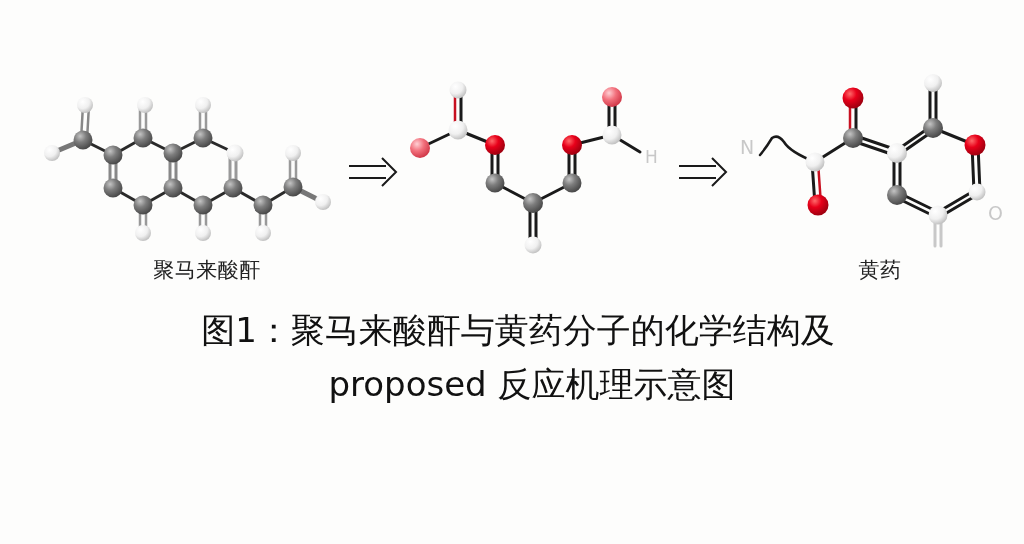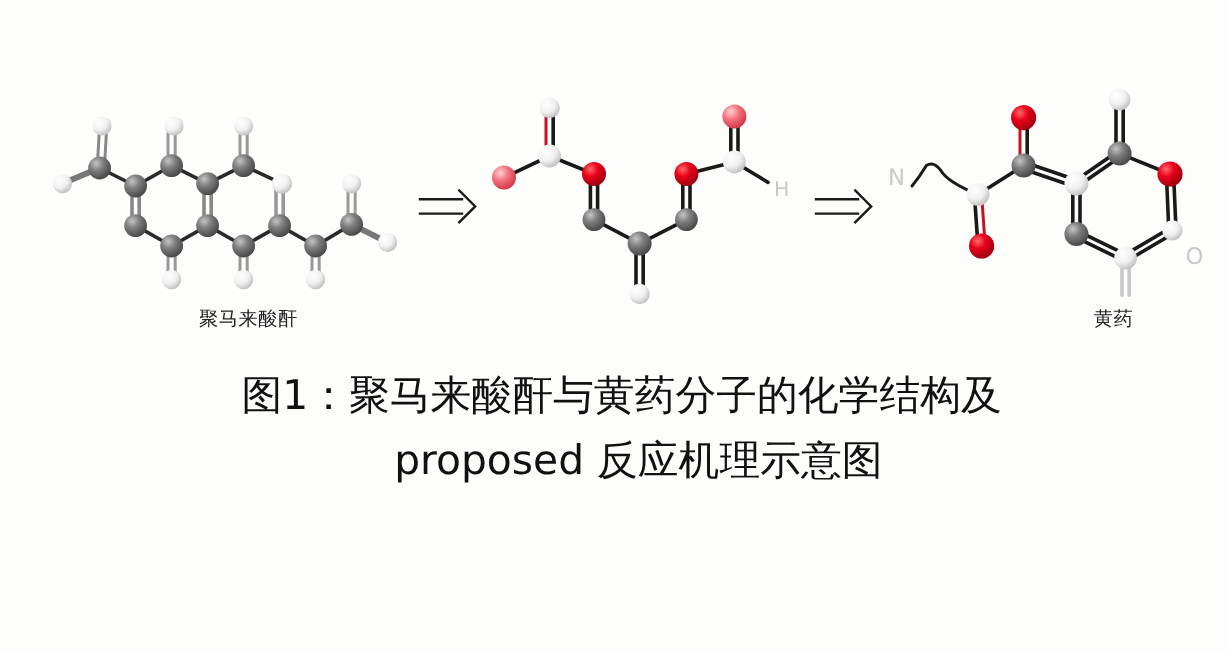--- a/index.html
+++ b/index.html
@@ -19,21 +19,21 @@
     svg.diagram {
       position: absolute;
       left: 0;
       top: 0;
       width: 1024px;
       height: 544px;
     }
     .mol-label {
       position: absolute;
       font-family: "DejaVu Sans", sans-serif;
-      font-size: 16px;
+      font-size: 21px;
       color: #222;
       white-space: nowrap;
       transform: translateX(-50%);
       letter-spacing: 0.5px;
     }
     .caption {
       position: absolute;
       left: 0;
       width: 1024px;
       text-align: center;
@@ -248,20 +248,20 @@
         <circle cx="975" cy="145" r="10.5" fill="url(#gO)"></circle>
         <circle cx="897" cy="153" r="10" fill="url(#gH)"></circle>
         <circle cx="897" cy="195" r="10" fill="url(#gC)"></circle>
         <circle cx="938" cy="215" r="9.5" fill="url(#gH)"></circle>
         <circle cx="977" cy="192" r="8.5" fill="url(#gH)"></circle>
       </g>
     </g>
   </svg>
 
   <div class="mol-label" style="left:207px; top:256px;">聚马来酸酐</div>
-  <div class="mol-label" style="left:928px; top:256px;">黄药</div>
+  <div class="mol-label" style="left:880px; top:256px;">黄药</div>
 
   <div class="caption line1">
     <span class="fig-num">图1：</span><span>聚马来酸酐与黄药分子的化学结构及</span>
   </div>
   <div class="caption line2">proposed 反应机理示意图</div>
 
 </div>
 
 </body></html>

